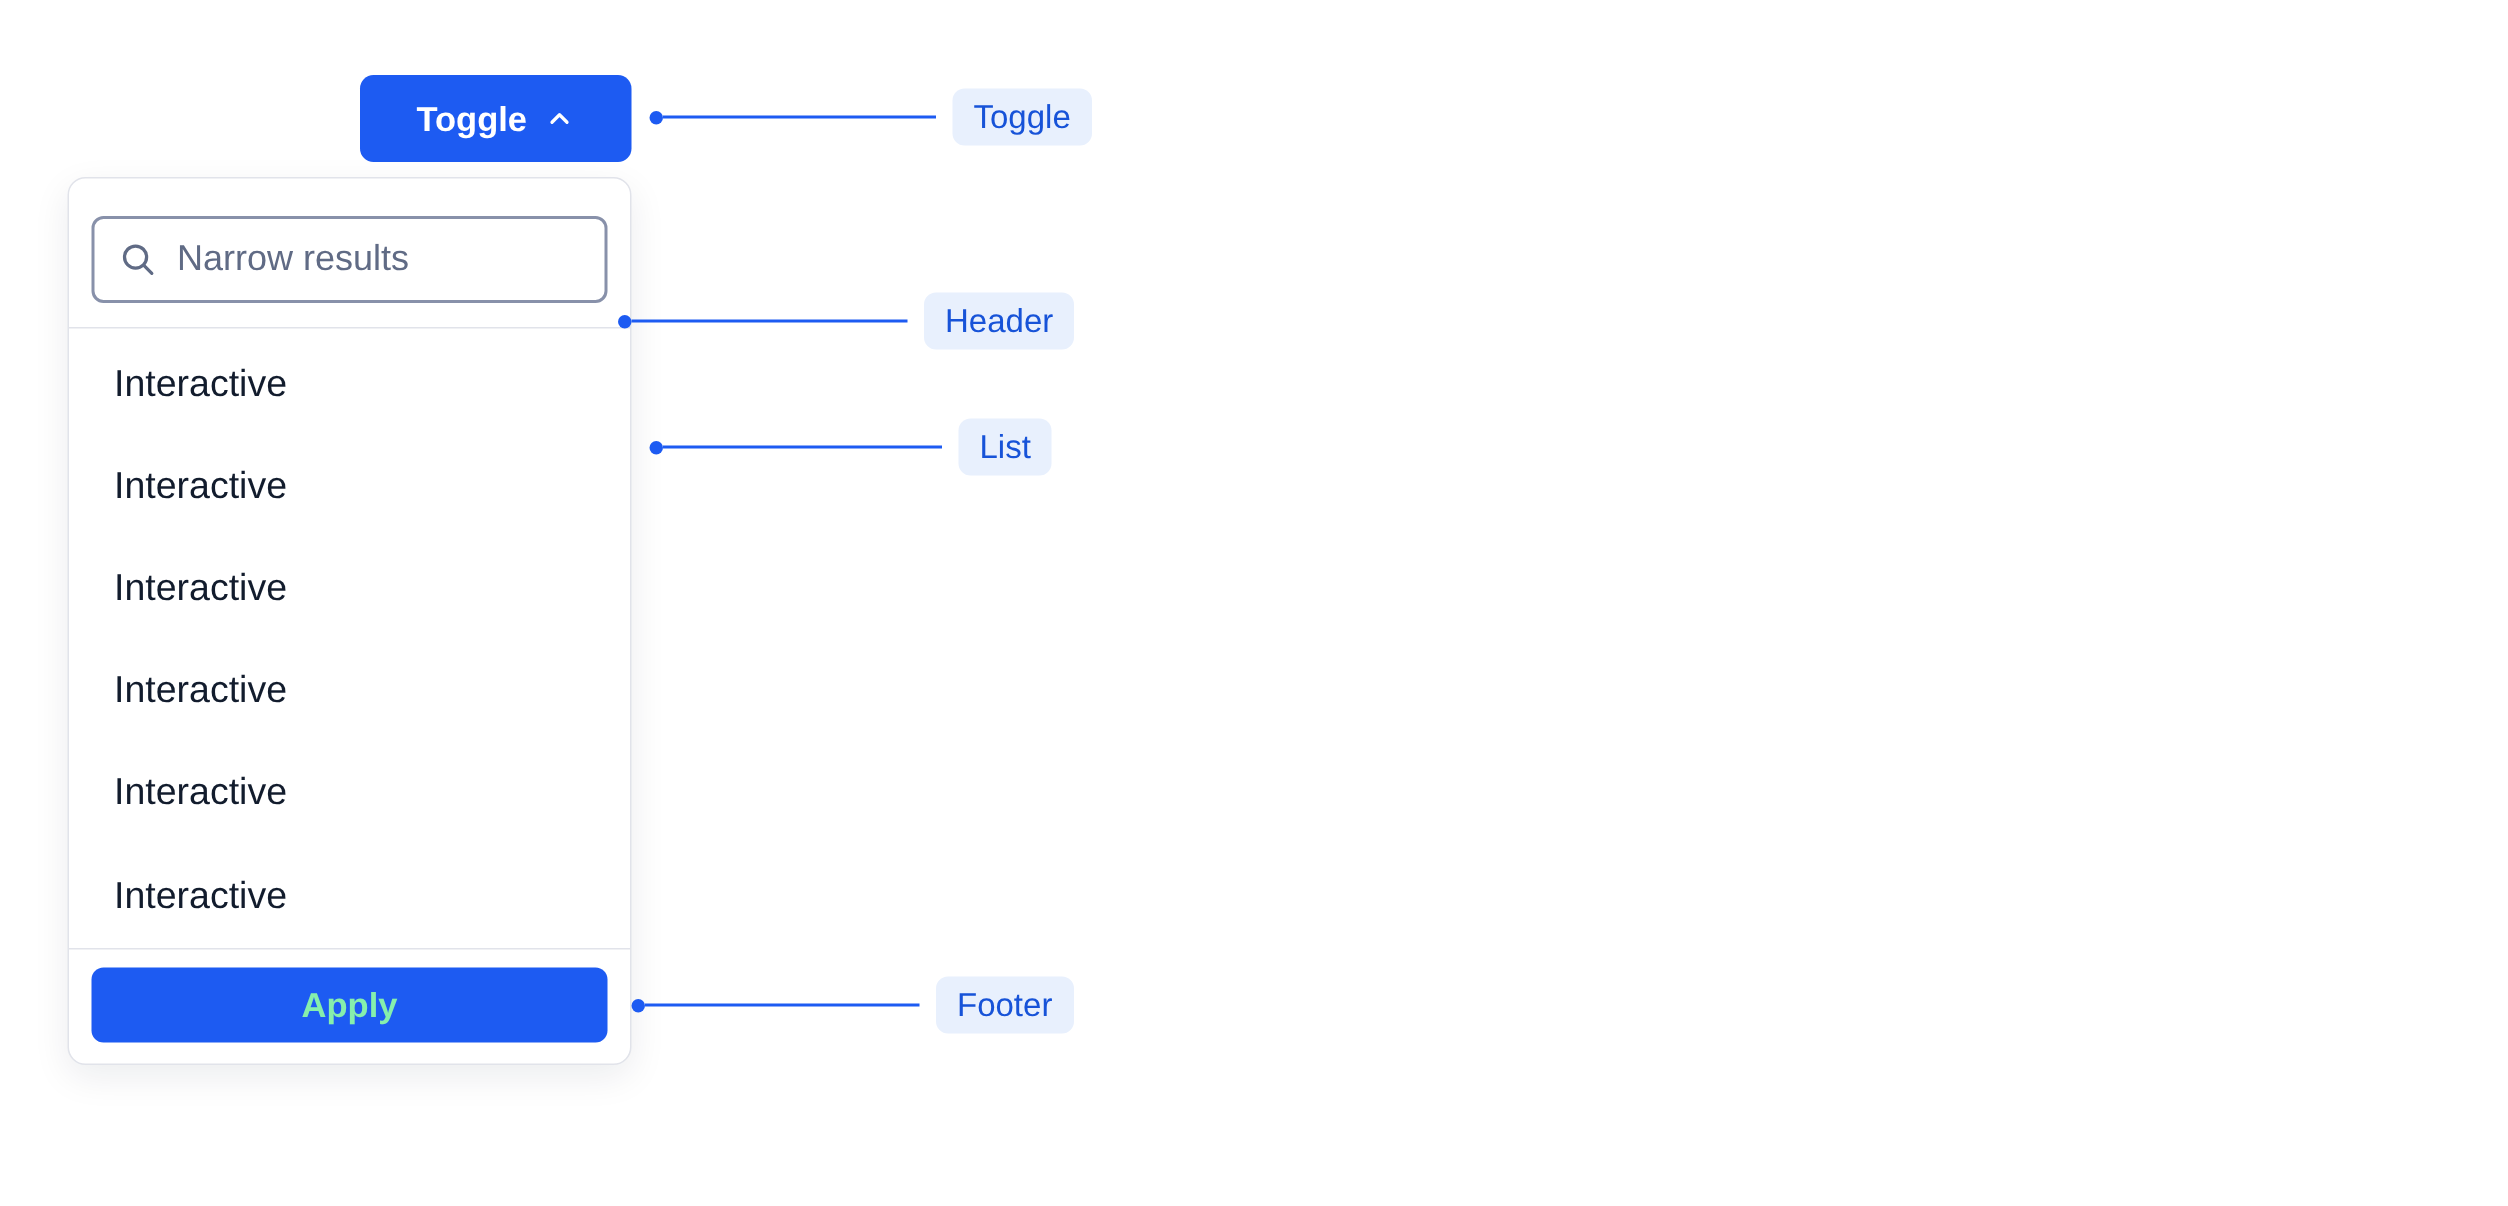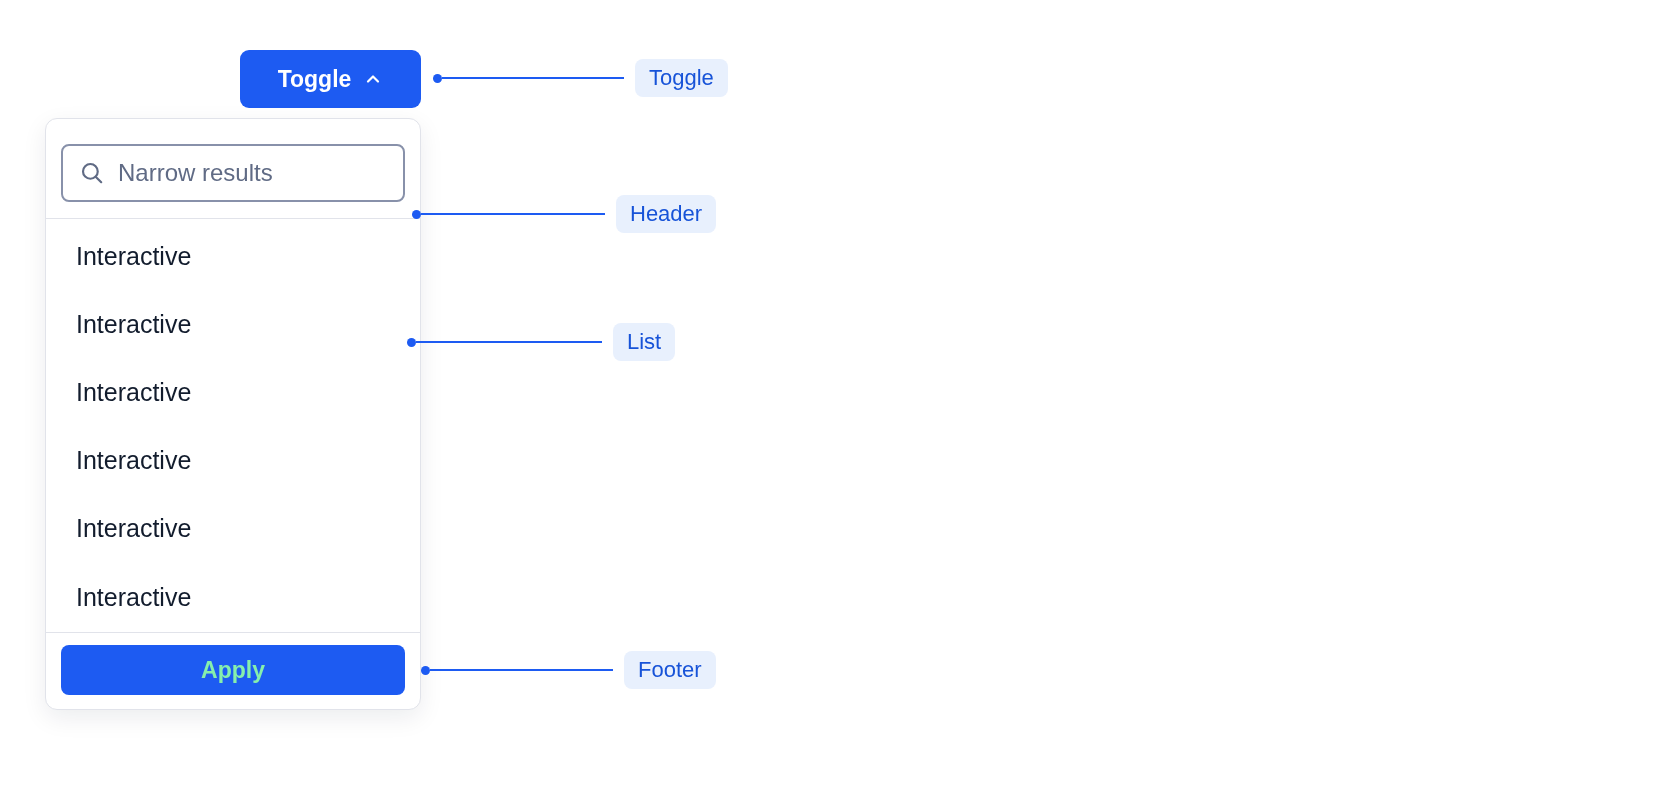--- a/index.html
+++ b/index.html
@@ -109,21 +109,21 @@
     font-size:22px;font-weight:500;
     padding:8px 14px;border-radius:8px;
     margin-left:11px;
     white-space:nowrap;
     line-height:1;
   }
   .anno-toggle{left:433px;top:59px;}
   .anno-toggle .line{width:182px;}
   .anno-header{left:412px;top:150px;margin-top:45px;}
   .anno-header .line{width:184px;}
-  .anno-list{left:407px;top:279px;margin-top:44px;}
+  .anno-list{left:433px;top:279px;}
   .anno-list .line{width:186px;}
   .anno-footer{left:421px;top:651px;justify-content:center;}
   .anno-footer .line{width:183px;}
 </style>
 </head>
 <body>
 
 <div class="stage">
 
   <button class="toggle-btn">

